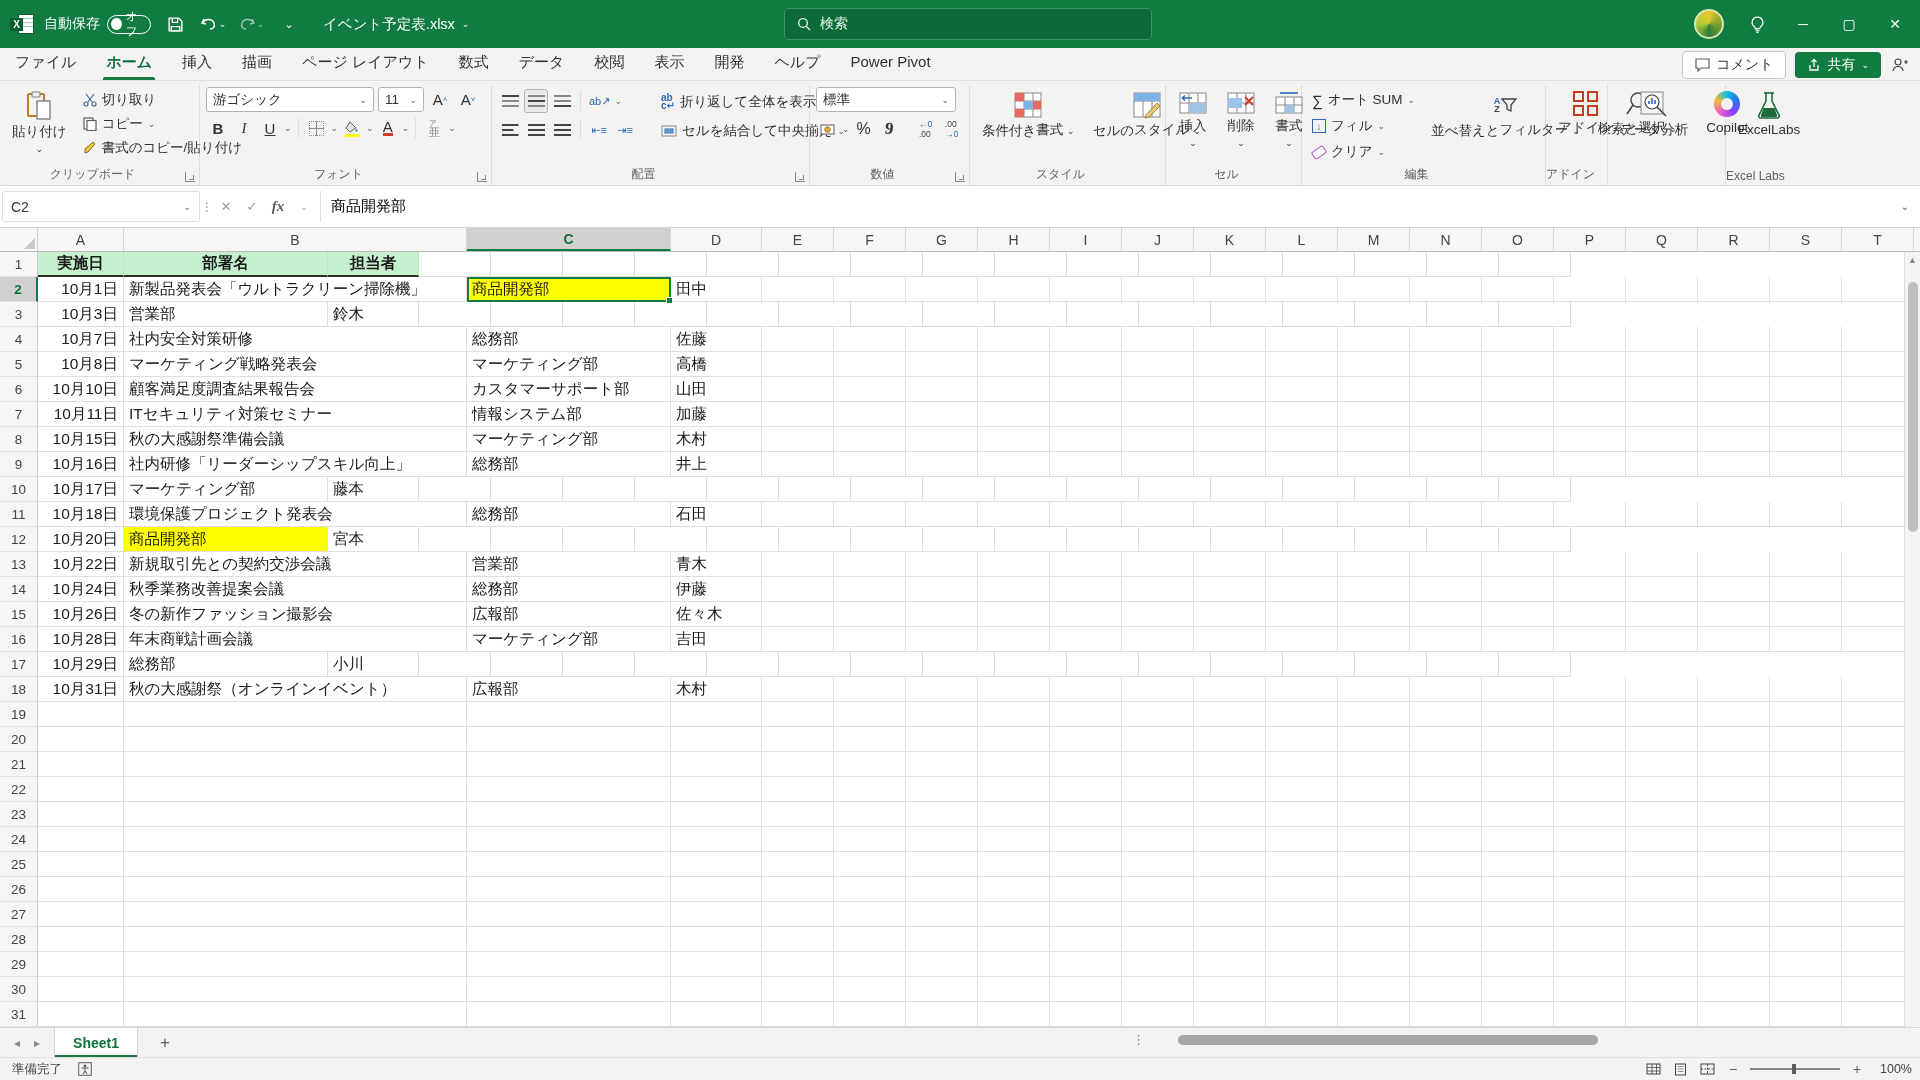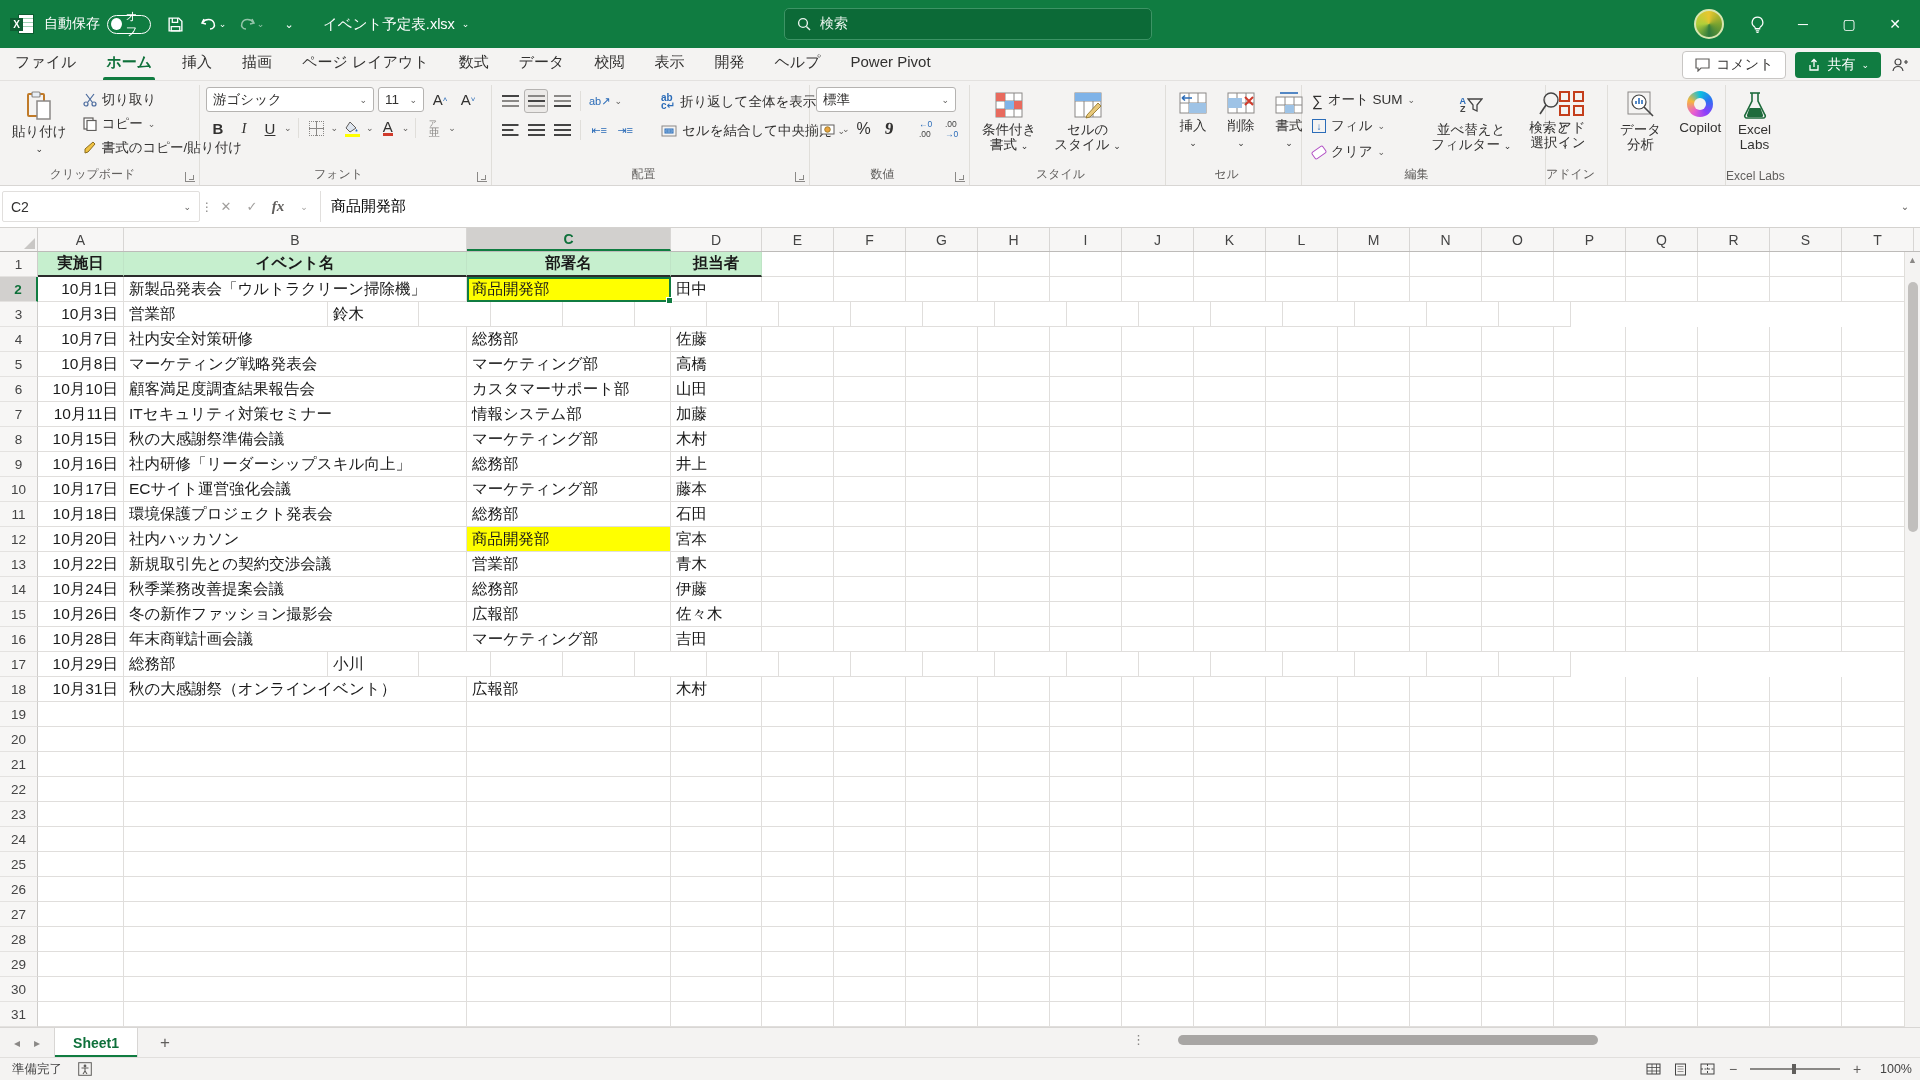--- a/index.html
+++ b/index.html
@@ -37,21 +37,21 @@
   .cmt-btn { display:flex; align-items:center; gap:6px; border:1px solid #c8c6c4; background:#fff; border-radius:4px; padding:4px 12px; font-size:14px; color:#323130; }
   .share-btn { display:flex; align-items:center; gap:6px; background:#107C41; color:#fff; border-radius:4px; padding:4px 12px; font-size:14px; }
 
   
   .ribbon { height:105px; background:#f4f3f2; display:flex; border-bottom:1px solid #d8d6d4; padding-top:4px; flex:0 0 auto; }
   .rgroup { position:relative; border-right:1px solid #e0deda; padding:2px 6px 18px; display:flex; gap:6px; }
   .rgroup-label { position:absolute; bottom:2px; left:0; right:14px; text-align:center; font-size:12px; color:#605e5c; white-space:nowrap; }
   .launcher { position:absolute; bottom:3px; right:4px; width:10px; height:10px; border-left:1px solid #8a8886; border-bottom:1px solid #8a8886; }
   .launcher::after{ content:""; position:absolute; right:1px; bottom:1px; width:4px; height:4px; border-right:1.5px solid #8a8886; border-bottom:1.5px solid #8a8886; }
   .bigbtn { display:flex; flex-direction:column; align-items:center; justify-content:flex-start; gap:3px; padding:4px 6px; border-radius:3px; font-size:13.5px; color:#323130; text-align:center; line-height:15px; white-space:nowrap; }
-  .bigbtn .cap { display:flex; flex-direction:column; align-items:center; }
+  .bigbtn .cap { display:flex; align-items:center; }
   .smallrows { display:flex; flex-direction:column; justify-content:flex-start; gap:2px; padding-top:2px; }
   .smallbtn { display:flex; align-items:center; gap:5px; font-size:13.5px; color:#323130; padding:2px 4px; border-radius:3px; white-space:nowrap; }
   .combo { background:#fff; border:1px solid #b5b3b1; border-radius:3px; font-size:13.5px; color:#323130; display:flex; align-items:center; justify-content:space-between; padding:2px 6px; height:25px; }
   .combo .cv { font-size:9px; color:#605e5c; }
   .iconbar { display:flex; align-items:center; gap:2px; }
   .fmtbtn { min-width:24px; height:24px; display:flex; align-items:center; justify-content:center; border-radius:3px; font-size:15px; color:#323130; padding:0 2px;}
   .sepv { width:1px; background:#e0deda; margin:2px 4px; align-self:stretch; }
   .ico-lines { width:17px; height:13px; }
   .boxed { border:1px solid #b5b3b1; background:#eceae8; border-radius:3px; }
   .eraser { width:14px; height:9px; background:#fff; border:1.5px solid #b14fc4; border-radius:2px; transform:rotate(-35deg); }
@@ -599,21 +599,20 @@
         <div class="ch" style="width: 72px;">P</div>
         <div class="ch" style="width: 72px;">Q</div>
         <div class="ch" style="width: 72px;">R</div>
         <div class="ch" style="width: 72px;">S</div>
         <div class="ch" style="width: 72px;">T</div>
       </div>
     <div id="gridbody" style="position:relative;">
         <div class="grow">
           <div class="rh">1</div>
           <div class="cell thead" style="width: 86px;">実施日</div>
-          <div class="cell thead" style="width: 343px;">イベント名</div>
           <div class="cell thead" style="width: 204px;">部署名</div>
           <div class="cell thead" style="width: 91px;">担当者</div>
           <div class="cell" style="width: 72px;"></div>
           <div class="cell" style="width: 72px;"></div>
           <div class="cell" style="width: 72px;"></div>
           <div class="cell" style="width: 72px;"></div>
           <div class="cell" style="width: 72px;"></div>
           <div class="cell" style="width: 72px;"></div>
           <div class="cell" style="width: 72px;"></div>
           <div class="cell" style="width: 72px;"></div>
@@ -805,21 +804,20 @@
           <div class="cell" style="width: 72px;"></div>
           <div class="cell" style="width: 72px;"></div>
           <div class="cell" style="width: 72px;"></div>
           <div class="cell" style="width: 72px;"></div>
           <div class="cell" style="width: 72px;"></div>
           <div class="cell" style="width: 72px;"></div>
         </div>
         <div class="grow">
           <div class="rh">10</div>
           <div class="cell date" style="width: 86px;">10月17日</div>
-          <div class="cell" style="width: 343px;">ECサイト運営強化会議</div>
           <div class="cell" style="width: 204px;">マーケティング部</div>
           <div class="cell" style="width: 91px;">藤本</div>
           <div class="cell" style="width: 72px;"></div>
           <div class="cell" style="width: 72px;"></div>
           <div class="cell" style="width: 72px;"></div>
           <div class="cell" style="width: 72px;"></div>
           <div class="cell" style="width: 72px;"></div>
           <div class="cell" style="width: 72px;"></div>
           <div class="cell" style="width: 72px;"></div>
           <div class="cell" style="width: 72px;"></div>
@@ -851,21 +849,20 @@
           <div class="cell" style="width: 72px;"></div>
           <div class="cell" style="width: 72px;"></div>
           <div class="cell" style="width: 72px;"></div>
           <div class="cell" style="width: 72px;"></div>
           <div class="cell" style="width: 72px;"></div>
           <div class="cell" style="width: 72px;"></div>
         </div>
         <div class="grow">
           <div class="rh">12</div>
           <div class="cell date" style="width: 86px;">10月20日</div>
-          <div class="cell" style="width: 343px;">社内ハッカソン</div>
           <div class="cell hl" style="width: 204px;">商品開発部</div>
           <div class="cell" style="width: 91px;">宮本</div>
           <div class="cell" style="width: 72px;"></div>
           <div class="cell" style="width: 72px;"></div>
           <div class="cell" style="width: 72px;"></div>
           <div class="cell" style="width: 72px;"></div>
           <div class="cell" style="width: 72px;"></div>
           <div class="cell" style="width: 72px;"></div>
           <div class="cell" style="width: 72px;"></div>
           <div class="cell" style="width: 72px;"></div>

